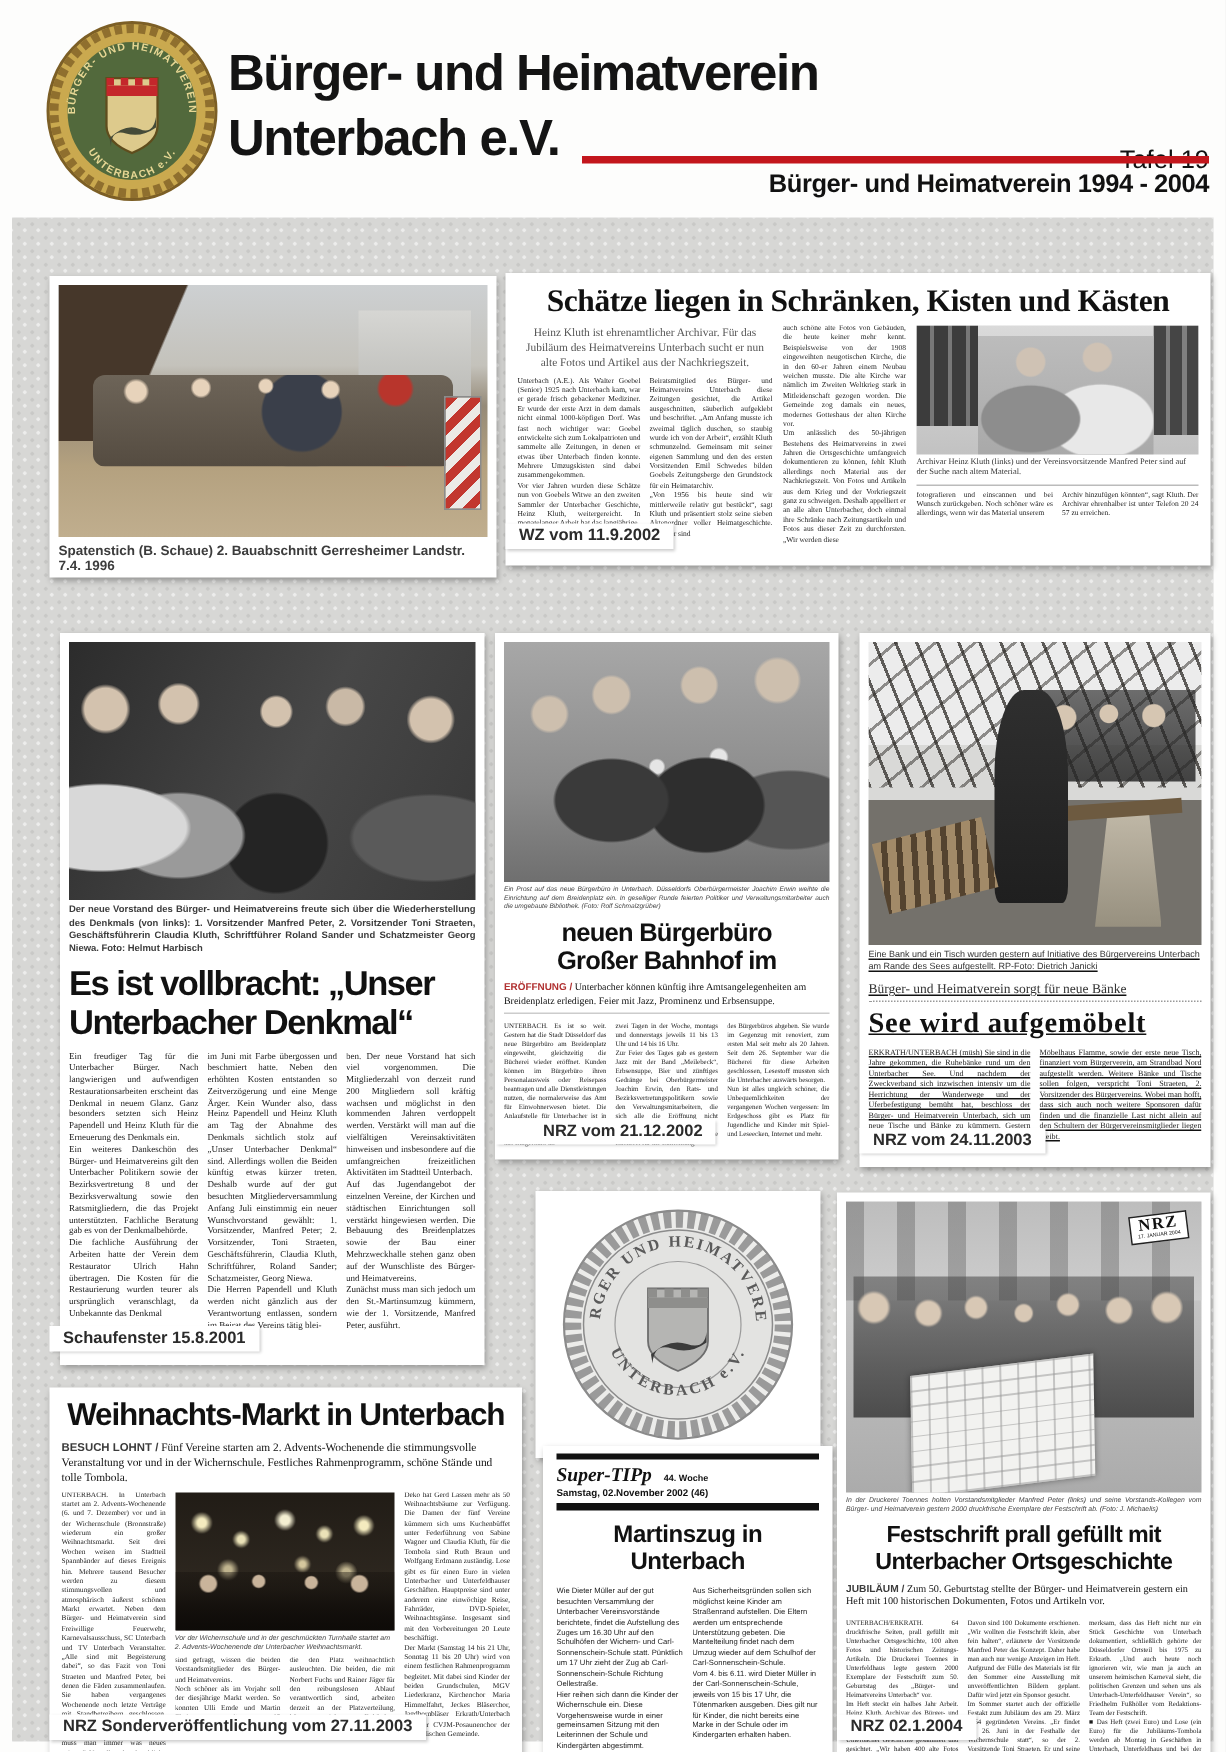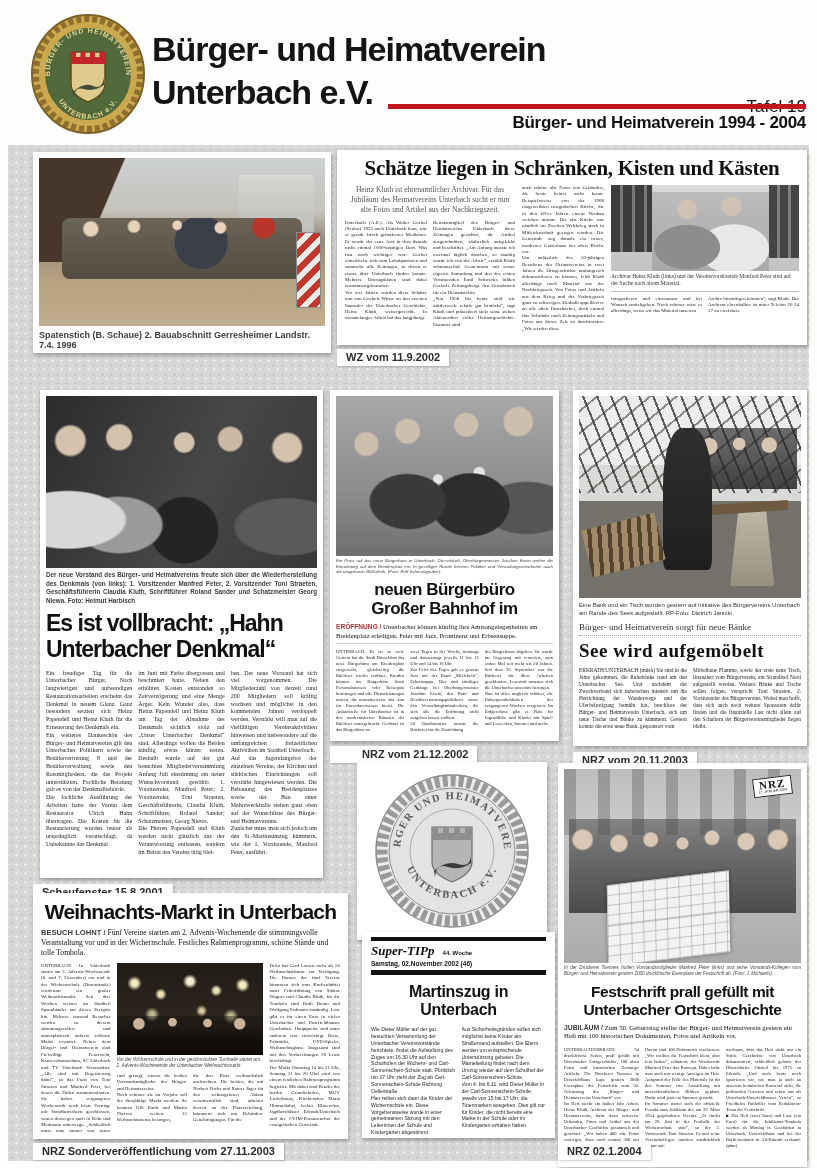--- a/index.html
+++ b/index.html
@@ -8,21 +8,21 @@
   
   #board{position:absolute;left:8px;right:8px;top:145px;height:1016px;background:#d7d7d5;
          background-image:radial-gradient(#c8c8c6 1px,transparent 1.3px),radial-gradient(rgba(255,255,255,.55) 1px,transparent 1.3px);
          background-size:9px 9px,9px 9px;background-position:0 0,4px 4px;}
   .hdr-title{position:absolute;left:152px;top:28px;font-size:34px;font-weight:bold;letter-spacing:-1px;line-height:1.25;color:#141414;}
   .tafel{position:absolute;right:11px;top:80px;font-size:17px;font-weight:normal;margin-top:17px;}
   .redline{position:absolute;left:388px;right:11px;top:104px;height:5px;}
   .banner{position:absolute;right:11px;top:113px;font-size:17px;font-weight:bold;letter-spacing:-0.3px;}
   .logo{position:absolute;left:28px;top:12px;width:120px;height:124px;}
   
-  .card{position:absolute;background:#fff;box-shadow:1px 2px 4px rgba(0,0,0,.3);box-sizing:border-box;overflow:hidden;}
+  .card{position:absolute;background:#fff;box-shadow:1px 2px 4px rgba(0,0,0,.3);box-sizing:border-box;overflow:hidden;margin-top:32px;}
   .src-label{position:absolute;background:#fff;padding:2px 9px 3px;font-size:11px;font-weight:bold;color:#2b2b2b;
              box-shadow:1px 1px 2px rgba(0,0,0,.2);white-space:nowrap;}
   .mc{white-space:pre-line;text-align:justify;overflow:hidden;color:#1c1c1c;}
   .serif{font-family:"Liberation Serif",serif;}
   
   .ph{position:relative;overflow:hidden;}
   .ph>div{position:absolute;}
   .ph-spatenstich{background:linear-gradient(180deg,#cdd0d2 0%,#c4c2bb 32%,#958a78 48%,#b4a17f 72%,#c0ae8e 100%);}
   .ph-spatenstich .barn{left:0;top:0;width:40%;height:62%;background:linear-gradient(113deg,#46372a 54%,transparent 55%);}
   .ph-spatenstich .house{right:4%;top:10%;width:26%;height:34%;background:linear-gradient(#d6d6d3,#bdbdb9);}
@@ -182,21 +182,21 @@
     </div>
   </div>
   <div class="src-label" style="left:337px;top:349px;">WZ vom 11.9.2002</div>
 
   <div class="card" style="left:40px;top:390px;width:283px;height:488px;padding:6px;">
     <div class="ph ph-denkmal" style="height:172px;">
       <div class="fig"></div>
     </div>
     <div class="cap-bold" style="font-size:6.3px;line-height:1.35;text-align:justify;margin:3px 0 6px;">Der neue Vorstand des Bürger- und Heimatvereins freute sich über die Wiederherstellung des Denkmals (von links): 1. Vorsitzender Manfred Peter, 2. Vorsitzender Toni Straeten, Geschäftsführerin Claudia Kluth, Schriftführer Roland Sander und Schatzmeister Georg Niewa.  Foto: Helmut Harbisch</div>
     <div style="font-size:23px;font-weight:bold;letter-spacing:-1px;line-height:1.12;margin-bottom:7px;">
-      <div>Es ist vollbracht: „Hahn</div>
+      <div>Es ist vollbracht: „Unser</div>
       <div>Unterbacher Denkmal“</div>
     </div>
     <div class="cols serif" style="height:206px;">
       <div class="mc" style="font-size:6px;line-height:1.3;">Ein freudiger Tag für die Unterbacher Bürger. Nach langwierigen und aufwendigen Restaurationsarbeiten erscheint das Denkmal in neuem Glanz. Ganz besonders setzten sich Heinz Papendell und Heinz Kluth für die Erneuerung des Denkmals ein.
 Ein weiteres Dankeschön des Bürger- und Heimatvereins gilt den Unterbacher Politikern sowie der Bezirksvertretung 8 und der Bezirksverwaltung sowie den Ratsmitgliedern, die das Projekt unterstützten. Fachliche Beratung gab es von der Denkmalbehörde.
 Die fachliche Ausführung der Arbeiten hatte der Verein dem Restaurator Ulrich Hahn übertragen. Die Kosten für die Restaurierung wurden teurer als ursprünglich veranschlagt, da Unbekannte das Denkmal</div>
       <div class="mc" style="font-size:6px;line-height:1.3;">im Juni mit Farbe übergossen und beschmiert hatte. Neben den erhöhten Kosten entstanden so Zeitverzögerung und eine Menge Ärger. Kein Wunder also, dass Heinz Papendell und Heinz Kluth am Tag der Abnahme des Denkmals sichtlich stolz auf „Unser Unterbacher Denkmal“ sind. Allerdings wollen die Beiden künftig etwas kürzer treten. Deshalb wurde auf der gut besuchten Mitgliederversammlung Anfang Juli einstimmig ein neuer Wunschvorstand gewählt: 1. Vorsitzender, Manfred Peter; 2. Vorsitzender, Toni Straeten, Geschäftsführerin, Claudia Kluth, Schriftführer, Roland Sander; Schatzmeister, Georg Niewa.
 Die Herren Papendell und Kluth werden nicht gänzlich aus der Verantwortung entlassen, sondern im Beirat des Vereins tätig blei-</div>
       <div class="mc" style="font-size:6px;line-height:1.3;">ben. Der neue Vorstand hat sich viel vorgenommen. Die Mitgliederzahl von derzeit rund 200 Mitgliedern soll kräftig wachsen und möglichst in den kommenden Jahren verdoppelt werden. Verstärkt will man auf die vielfältigen Vereinsaktivitäten hinweisen und insbesondere auf die umfangreichen freizeitlichen Aktivitäten im Stadtteil Unterbach.
 Auf das Jugendangebot der einzelnen Vereine, der Kirchen und städtischen Einrichtungen soll verstärkt hingewiesen werden. Die Bebauung des Breidenplatzes sowie der Bau einer Mehrzweckhalle stehen ganz oben auf der Wunschliste des Bürger- und Heimatvereins.
@@ -221,38 +221,38 @@
       <div class="mc" style="font-size:4.6px;line-height:1.3;">UNTERBACH. Es ist so weit. Gestern hat die Stadt Düsseldorf das neue Bürgerbüro am Breidenplatz eingeweiht, gleichzeitig die Bücherei wieder eröffnet. Kunden können im Bürgerbüro ihren Personalausweis oder Reisepass beantragen und alle Dienstleistungen nutzen, die normalerweise das Amt für Einwohnerwesen bietet. Die Anlaufstelle für Unterbacher ist in den modernisierten Räumen der Bücherei untergebracht. Geöffnet ist das Bürgerbüro an</div>
       <div class="mc" style="font-size:4.6px;line-height:1.3;">zwei Tagen in der Woche, montags und donnerstags jeweils 11 bis 13 Uhr und 14 bis 16 Uhr.
 Zur Feier des Tages gab es gestern Jazz mit der Band „Meilebeck“, Erbsensuppe, Bier und zünftiges Gedränge bei Oberbürgermeister Joachim Erwin, den Rats- und Bezirksvertretungspolitikern sowie den Verwaltungsmitarbeitern, die sich alle die Eröffnung nicht entgehen lassen wollten.
 50 Quadratmeter musste die Bücherei für die Einrichtung</div>
       <div class="mc" style="font-size:4.6px;line-height:1.3;">des Bürgerbüros abgeben. Sie wurde im Gegenzug mit renoviert, zum ersten Mal seit mehr als 20 Jahren. Seit dem 26. September war die Bücherei für diese Arbeiten geschlossen, Lesestoff mussten sich die Unterbacher auswärts besorgen.
 Nun ist alles ungleich schöner, die Unbequemlichkeiten der vergangenen Wochen vergessen: Im Erdgeschoss gibt es Platz für Jugendliche und Kinder mit Spiel- und Leseecken, Internet und mehr.</div>
     </div>
   </div>
   <div class="src-label" style="left:330px;top:746px;padding-left:32px;">NRZ vom 21.12.2002</div>
 
-  <div class="card" style="left:573px;top:390px;width:234px;height:356px;padding:6px;">
+  <div class="card" style="left:573px;top:390px;width:234px;height:356px;padding:6px;text-decoration:underline;">
     <div class="ph ph-see" style="height:202px;">
       <div class="branches"></div>
       <div class="men"></div>
       <div class="table"></div>
       <div class="top"></div>
       <div class="man"></div>
       <div class="bench"></div>
     </div>
     <div style="font-size:6px;line-height:1.35;color:#333;margin:3px 0 2px;">Eine Bank und ein Tisch wurden gestern auf Initiative des Bürgervereins Unterbach am Rande des Sees aufgestellt.  RP-Foto: Dietrich Janicki</div>
     <div class="kicker">Bürger- und Heimatverein sorgt für neue Bänke</div>
     <div class="serif" style="font-size:19px;font-weight:bold;letter-spacing:0.5px;margin-bottom:5px;">See wird aufgemöbelt</div>
     <div class="cols serif" style="height:74px;">
       <div class="mc" style="font-size:5.4px;line-height:1.3;">ERKRATH/UNTERBACH (müsh) Sie sind in die Jahre gekommen, die Ruhebänke rund um den Unterbacher See. Und nachdem der Zweckverband sich inzwischen intensiv um die Herrichtung der Wanderwege und der Uferbefestigung bemüht hat, beschloss der Bürger- und Heimatverein Unterbach, sich um neue Tische und Bänke zu kümmern. Gestern konnte die erste neue Bank, gesponsort vom</div>
       <div class="mc" style="font-size:5.4px;line-height:1.3;">Möbelhaus Flamme, sowie der erste neue Tisch, finanziert vom Bürgerverein, am Strandbad Nord aufgestellt werden. Weitere Bänke und Tische sollen folgen, verspricht Toni Straeten, 2. Vorsitzender des Bürgervereins. Wobei man hofft, dass sich auch noch weitere Sponsoren dafür finden und die finanzielle Last nicht allein auf den Schultern der Bürgervereinsmitglieder liegen bleibt.</div>
     </div>
   </div>
-  <div class="src-label" style="left:573px;top:752px;">NRZ vom 20.11.2003</div>
+  <div class="src-label" style="left:573px;top:752px;">NRZ vom 24.11.2003</div>
 
   <div class="card" style="left:357px;top:762px;width:190px;height:178px;display:flex;align-items:center;justify-content:center;">
     <svg width="160" height="160" viewBox="0 0 160 160">
       <circle cx="80" cy="80" r="75" fill="#ececea"></circle>
       <circle cx="80" cy="80" r="70" fill="none" stroke="#9a9a9a" stroke-width="11" stroke-dasharray="5 3"></circle>
       <circle cx="80" cy="80" r="76" fill="none" stroke="#8b8b8b" stroke-width="1.5"></circle>
       <circle cx="80" cy="80" r="63" fill="#e3e3e1" stroke="#8b8b8b" stroke-width="1"></circle>
       <circle cx="80" cy="80" r="42" fill="none" stroke="#9a9a9a" stroke-width="0.8"></circle>
       <defs>
         <path id="sealTopArc" d="M28,80 A52,52 0 0 1 132,80"></path>

